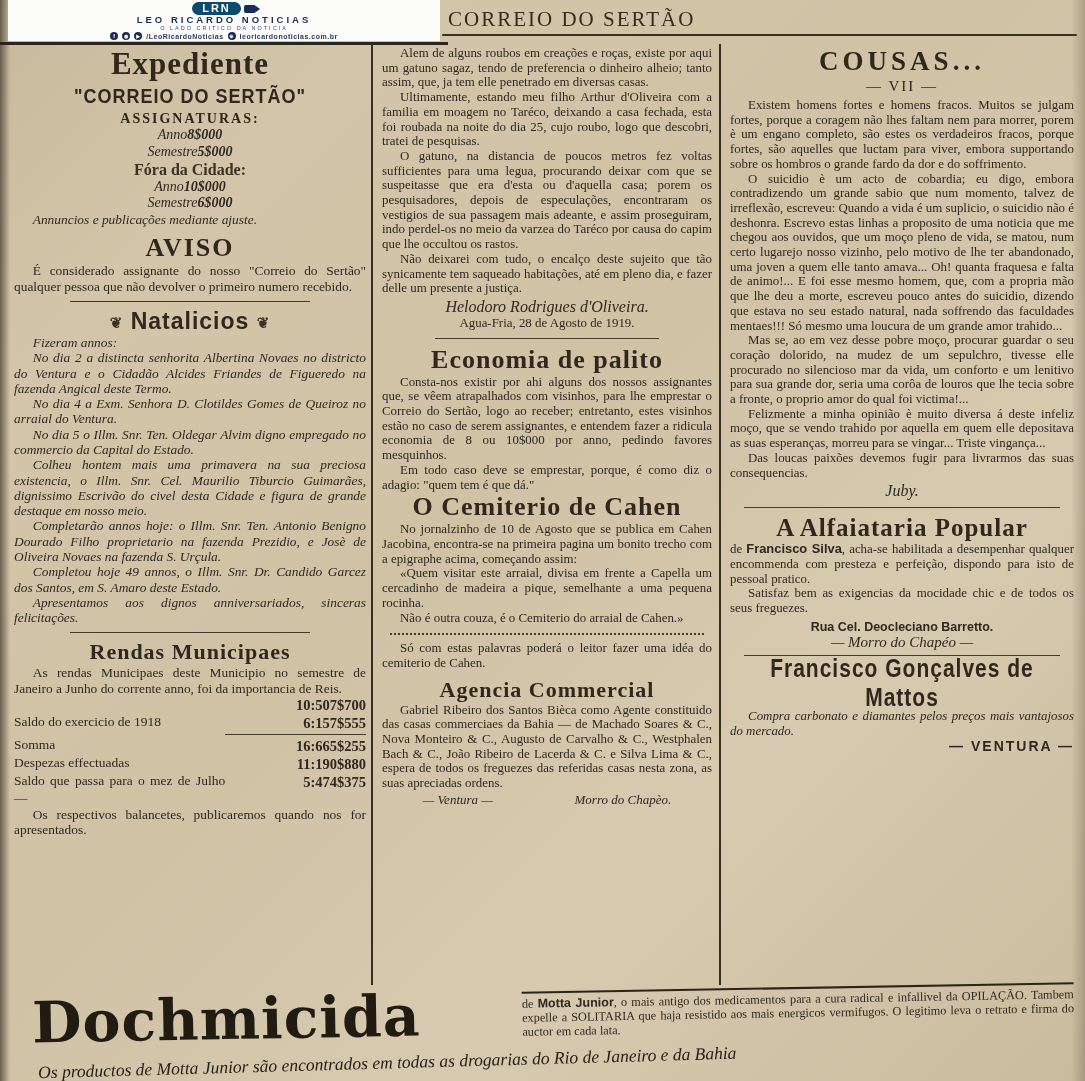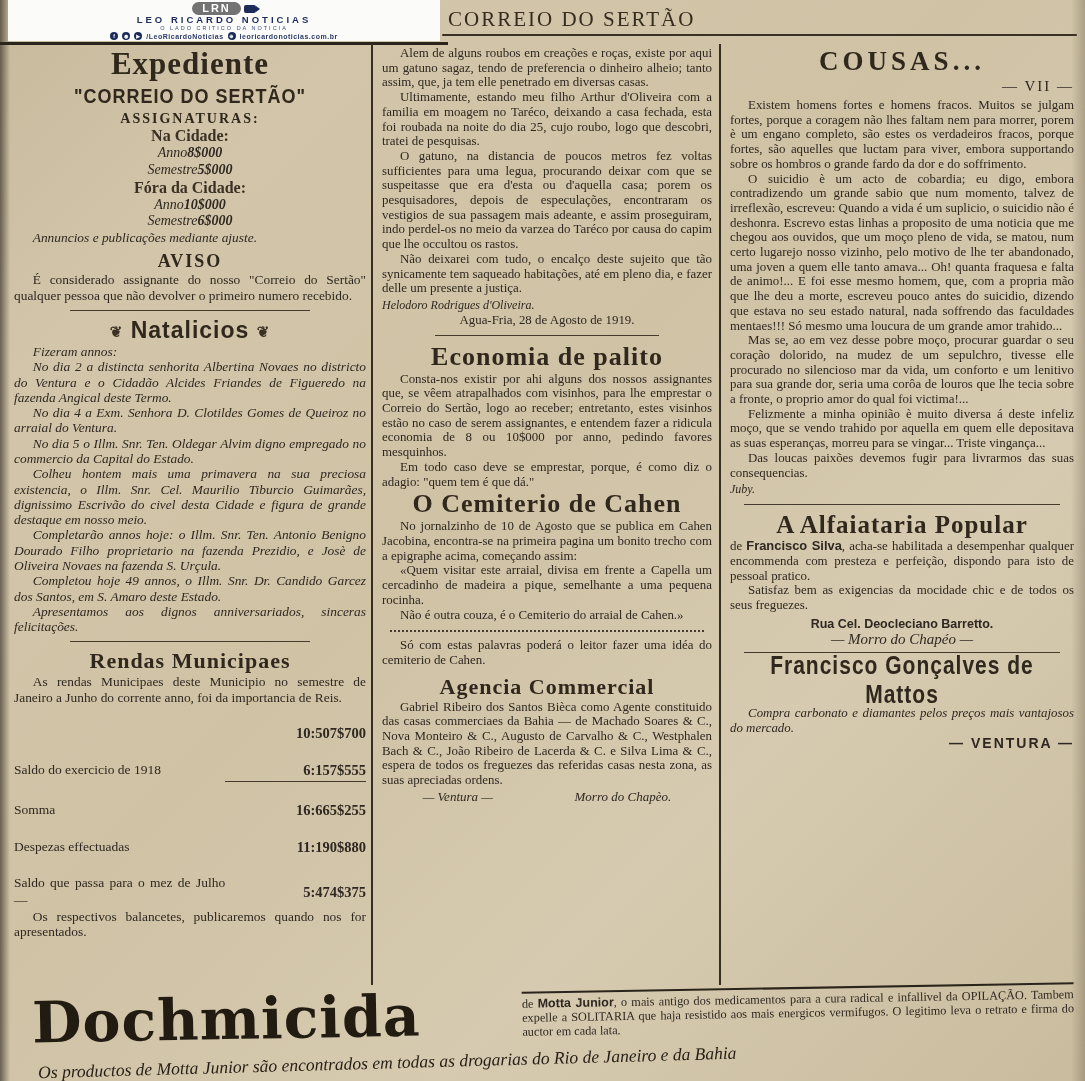--- a/index.html
+++ b/index.html
@@ -14,21 +14,21 @@
   
   .masthead-title{position:absolute;left:448px;top:7px;font-weight:normal;font-size:21px;
     letter-spacing:2px;color:#352b1e;}
   .title-rule{position:absolute;left:442px;top:34px;width:635px;height:2px;background:#3a3023;border-radius:2px;}
   .head-rule{position:absolute;left:0;top:42px;width:448px;height:3px;background:#2a241b;}
 
   
   .wm{position:absolute;left:8px;top:0;width:432px;height:41px;background:#fbfbf9;
     font-family:"Liberation Sans",sans-serif;color:#1c2b5a;text-align:center;overflow:hidden;}
   .wm-pill-row{display:flex;justify-content:center;align-items:center;gap:3px;margin-top:2px;}
-  .wm-pill{background:#737373;color:#fff;border-radius:8px;padding:0 10px;font-weight:bold;
+  .wm-pill{background:#0c4a6e;color:#fff;border-radius:8px;padding:0 10px;font-weight:bold;
     font-size:11px;letter-spacing:2px;line-height:13px;}
   .wm-cam{display:inline-block;width:12px;height:8px;background:#1c2b5a;border-radius:2px;position:relative;}
   .wm-cam::after{content:"";position:absolute;right:-4px;top:1px;border-left:4px solid #1c2b5a;
     border-top:3px solid transparent;border-bottom:3px solid transparent;}
   .wm-name{font-weight:bold;font-size:9.5px;letter-spacing:3px;line-height:10px;}
   .wm-tag{font-size:5.5px;letter-spacing:2px;line-height:6px;color:#41507e;}
   .wm-social{display:flex;justify-content:center;align-items:center;gap:4px;font-size:7px;
     font-weight:bold;letter-spacing:.5px;margin-top:1px;color:#2c3a66;}
   .soc-ic{display:inline-flex;width:8px;height:8px;border-radius:50%;background:#1c2b5a;color:#fff;
     font-size:5px;align-items:center;justify-content:center;line-height:8px;}
@@ -39,45 +39,45 @@
   .col-mid{left:382px;width:330px;}
   .col-right{left:730px;width:344px;}
   .vdiv{position:absolute;top:44px;width:2px;height:941px;background:#372e22;}
   .vdiv-1{left:371px;}
   .vdiv-2{left:719px;}
 
   .p{margin:0;text-indent:1.4em;font-size:12.9px;line-height:1.14;}
   .col-left .p{font-size:13.4px;}
   .it{font-style:italic;}
   .center{text-align:center;text-indent:0;}
-  .sig{font-style:italic;text-align:left;text-indent:0;font-size:12px;margin:2px 0 0;}
+  .sig{font-style:italic;text-align:center;text-indent:0;font-size:16px;margin:2px 0 0;}
   .rule{border:0;border-top:1.5px solid #453b2c;width:68%;margin:7px auto 6px;}
   .rule-full{width:92%;}
   .dotted{border:0;border-top:2px dotted #453b2c;width:95%;margin:8px auto 6px;}
 
   h1,h2,h3{margin:0;font-weight:bold;color:#30281c;}
   .h-exped{font-size:31px;text-align:center;letter-spacing:1px;}
   .h-cond{font-family:"Liberation Sans",sans-serif;text-align:center;font-size:18px;
     letter-spacing:1px;transform:scaleY(1.15);margin-top:4px;}
   .h-assig{font-size:14px;text-align:center;letter-spacing:2px;margin-top:4px;}
   .sub-center{font-size:16px;text-align:center;font-weight:bold;color:#3a3124;}
-  .h-aviso{font-size:18px;text-align:center;letter-spacing:2px;margin-top:6px;}
+  .h-aviso{font-size:26px;text-align:center;letter-spacing:2px;margin-top:6px;}
   .h-nat{font-family:"Liberation Sans",sans-serif;font-size:23px;text-align:center;letter-spacing:1px;}
   .orn{font-size:15px;vertical-align:middle;color:#3a3124;}
   .h-serif-md{font-size:26px;text-align:center;letter-spacing:1px;}
   .h-sans-md{font-family:Liberation Serif, serif;font-size:22px;text-align:center;letter-spacing:1px;}
   .h-cousas{font-size:27px;text-align:center;letter-spacing:4px;}
-  .h-vii{font-size:15px;text-align:right;letter-spacing:2px;margin:1px 0 3px;}
+  .h-vii{font-size:15px;text-align:center;letter-spacing:2px;margin:1px 0 3px;}
   .h-alfa{font-size:25px;text-align:center;letter-spacing:1px;}
   .h-mattos{font-family:"Liberation Sans",sans-serif;font-size:21px;text-align:center;
     letter-spacing:1px;transform:scaleY(1.2);}
 
   .rate-row{display:flex;justify-content:center;font-style:italic;font-size:14px;line-height:1.2;}
   .rate-row .v{font-weight:bold;}
-  .money{display:flex;justify-content:space-between;align-items:center;font-size:13.5px;line-height:1.25;margin-top:19px;}
+  .money{display:flex;justify-content:space-between;align-items:flex-start;font-size:13.5px;line-height:1.25;}
   .money .lab{max-width:60%;}
   .money .v{font-weight:bold;font-size:14.5px;}
   .vrule{width:40%;margin-left:auto;border-top:1.5px solid #453b2c;margin-top:2px;margin-bottom:2px;}
 
   .addr{text-align:center;font-family:"Liberation Sans",sans-serif;font-weight:bold;font-size:12.5px;margin-top:4px;}
   .place{text-align:center;font-style:italic;font-size:15px;}
   .agency-foot{display:flex;justify-content:space-around;font-size:13px;margin-top:1px;}
   .ventura-line{text-align:right;font-weight:bold;letter-spacing:2px;font-size:14px;
     font-family:"Liberation Sans",sans-serif;}
 
@@ -117,21 +117,20 @@
     </div>
   </div>
 
   <div class="vdiv vdiv-1"></div>
   <div class="vdiv vdiv-2"></div>
 
   <div class="col col-left">
     <h1 class="h-exped">Expediente</h1>
     <h2 class="h-cond">"CORREIO DO SERTÃO"</h2>
     <h2 class="h-assig">ASSIGNATURAS:</h2>
-    <div class="sub-center">Na Cidade:</div>
     <div class="rate-row">
       <span>Anno</span>
       <span class="v">8$000</span>
     </div>
     <div class="rate-row">
       <span>Semestre</span>
       <span class="v">5$000</span>
     </div>
     <div class="sub-center">Fóra da Cidade:</div>
     <div class="rate-row">

